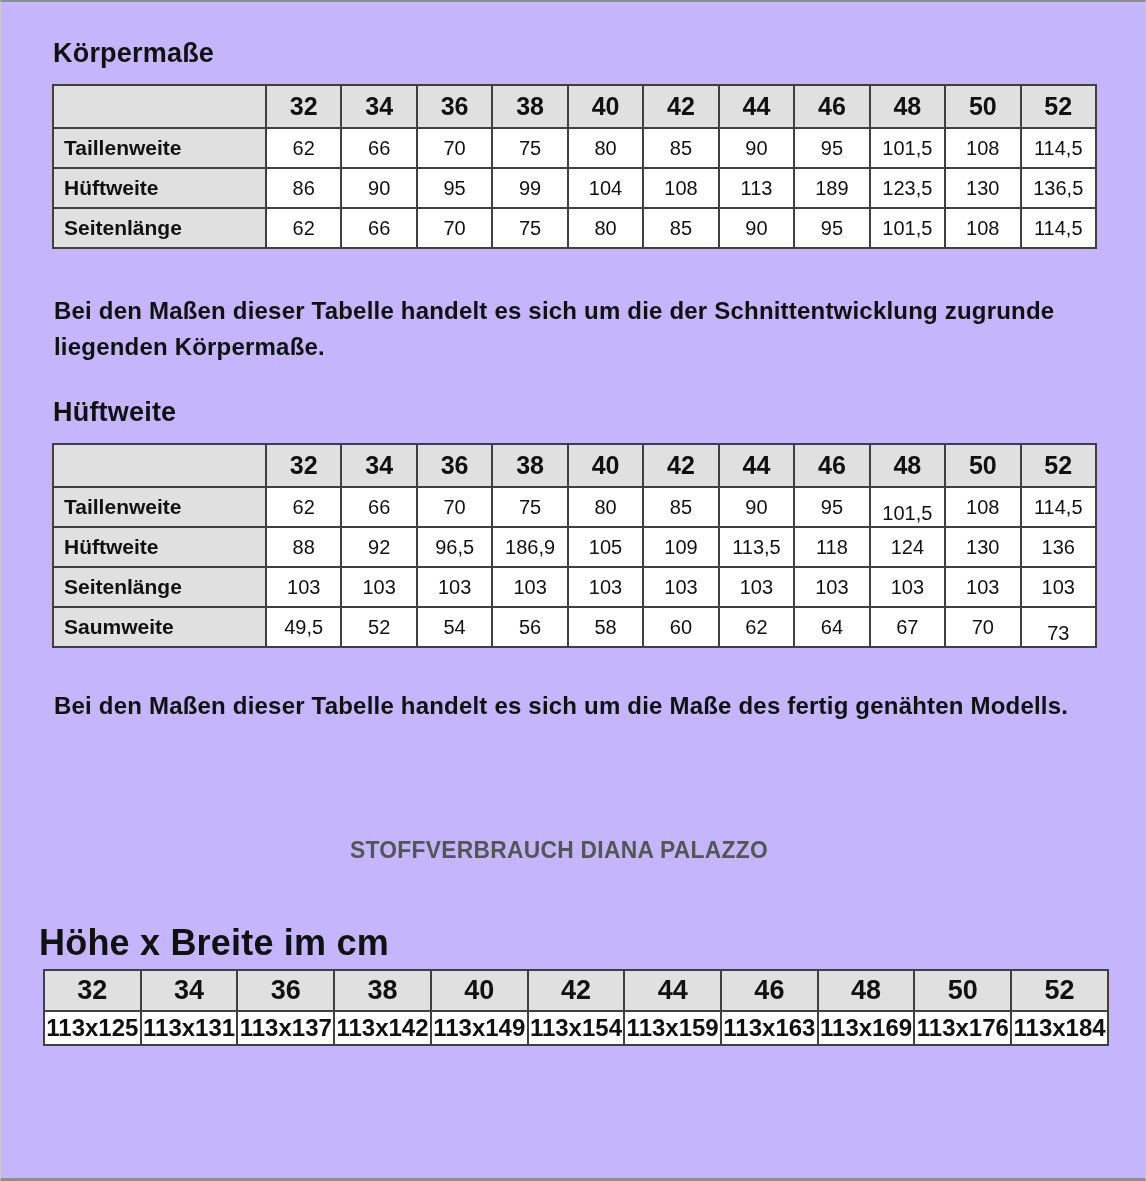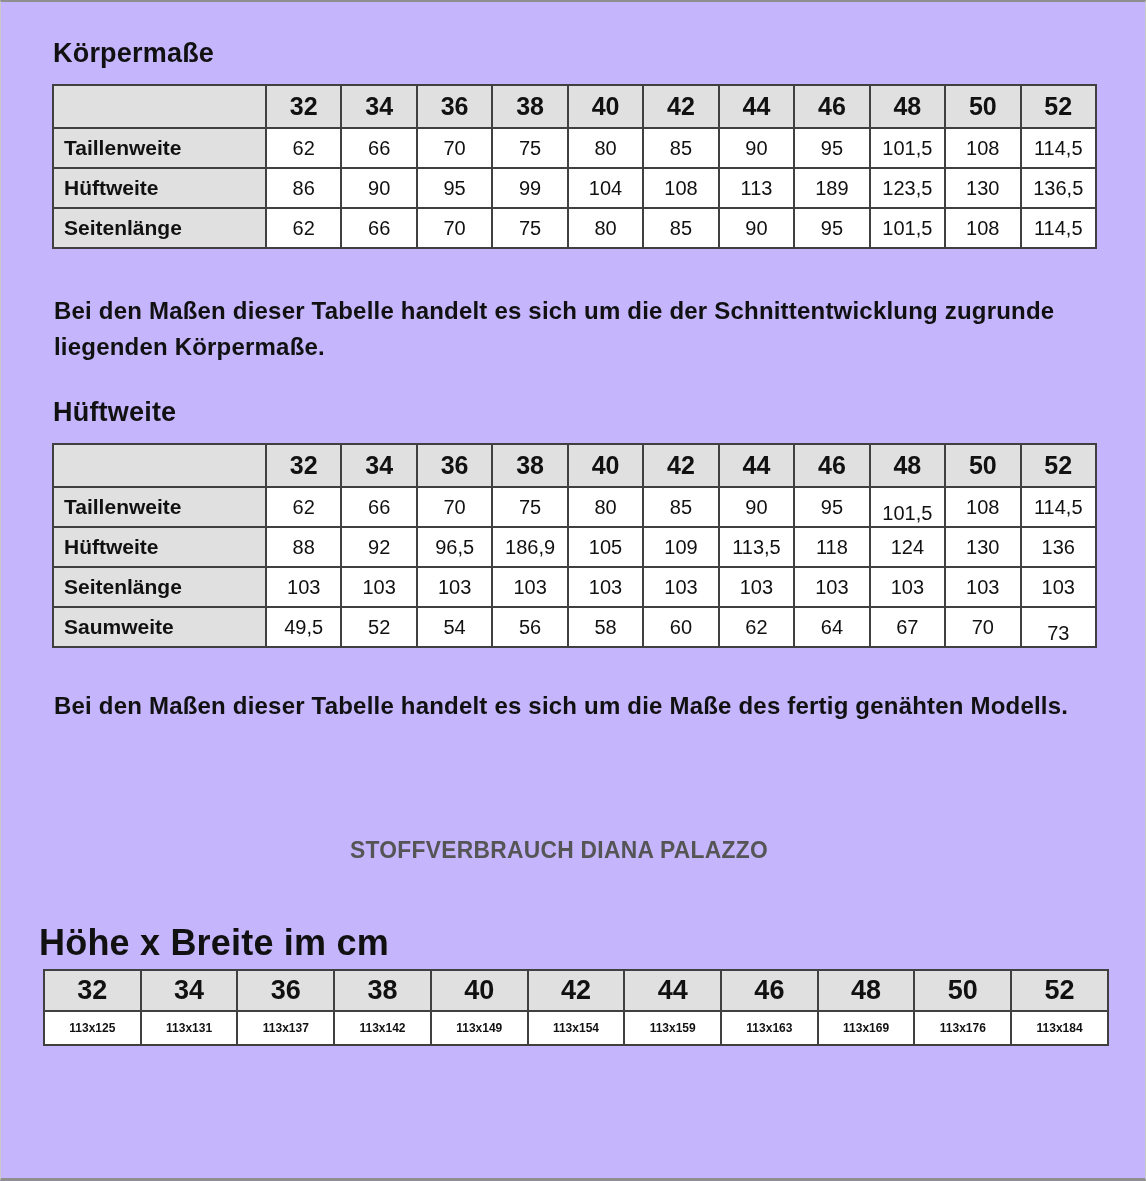--- a/index.html
+++ b/index.html
@@ -55,21 +55,21 @@
   .sub-title{font-size:36px;font-weight:bold;margin:22px 0 0 38px;letter-spacing:0.2px;}
   .consumption-table{
     border-collapse:collapse;margin:5px 0 0 42px;width:1066px;table-layout:fixed;
   }
   .consumption-table th,.consumption-table td{
     border:2px solid var(--border);text-align:center;vertical-align:middle;padding:0;
   }
   .consumption-table thead tr{height:41px;}
   .consumption-table tbody tr{height:34px;}
   .consumption-table thead th{background:var(--header-bg);font-size:27px;font-weight:bold;}
-  .consumption-table td{font-size:12px;font-weight:bold;background:#ffffff;}
+  .consumption-table td{font-size:24px;font-weight:bold;background:#ffffff;}
 </style>
 </head>
 <body>
 
 <div class="page">
 
   <h1 class="section-title title-1">Körpermaße</h1>
 
   <table class="size-table">
       <colgroup>

